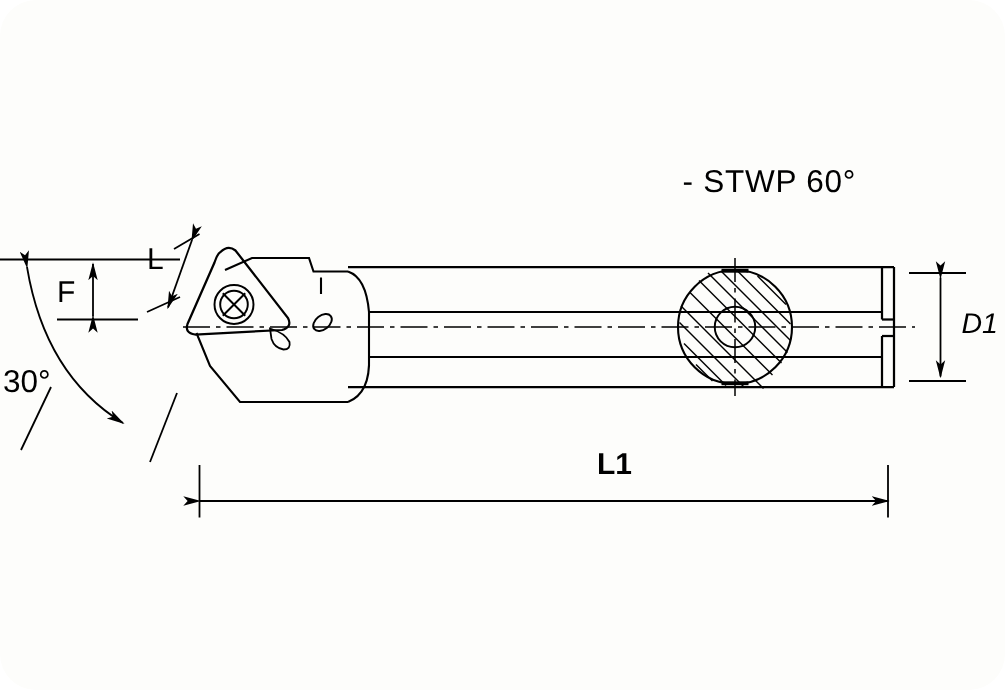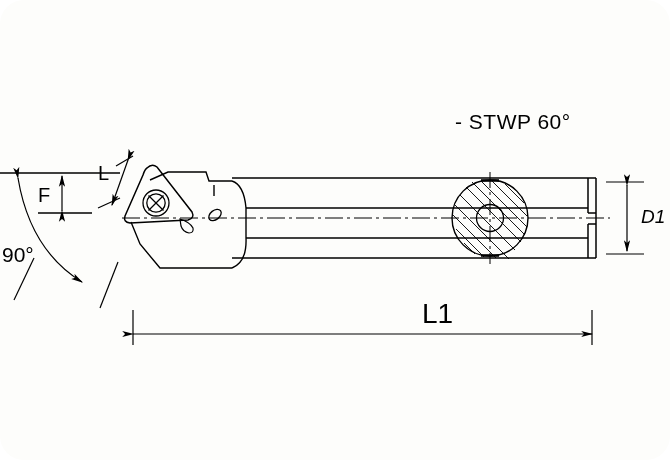--- a/index.html
+++ b/index.html
@@ -30,23 +30,24 @@
     white-space: nowrap;
     line-height: 1;
   }
   #title-label {
     left: 455px;
     top: 111px;
     font-size: 21px;
     letter-spacing: 0.5px;
   }
   #dim-l1-label {
-    left: 422px;
+    left: 398px;
     top: 300px;
-    font-size: 28px;
+    font-size: 20px;
+    font-weight: bold;
   }
   #dim-d1-label {
     left: 641px;
     top: 207px;
     font-size: 19px;
     font-style: italic;
   }
   #dim-f-label {
     left: 38px;
     top: 185px;
@@ -205,15 +206,15 @@
   <div class="lbl" id="title-label">- STWP 60°</div>
 
   <div class="lbl" id="dim-l1-label">L1</div>
 
   <div class="lbl" id="dim-d1-label">D1</div>
 
   <div class="lbl" id="dim-f-label">F</div>
 
   <div class="lbl" id="dim-l-label">L</div>
 
-  <div class="lbl" id="angle-label">90°</div>
+  <div class="lbl" id="angle-label">30°</div>
 
 </div>
 
 </body></html>

